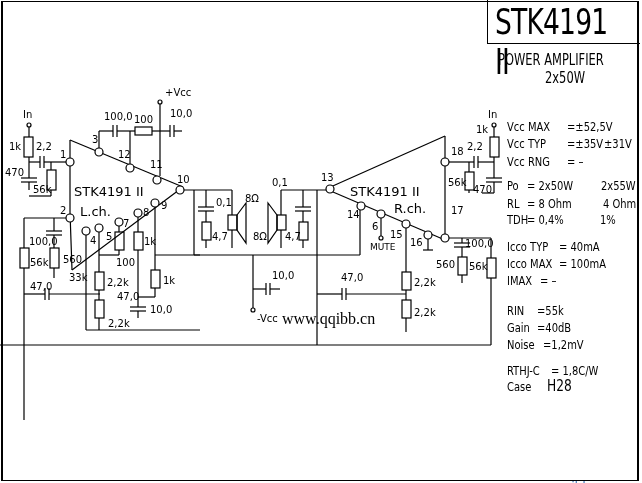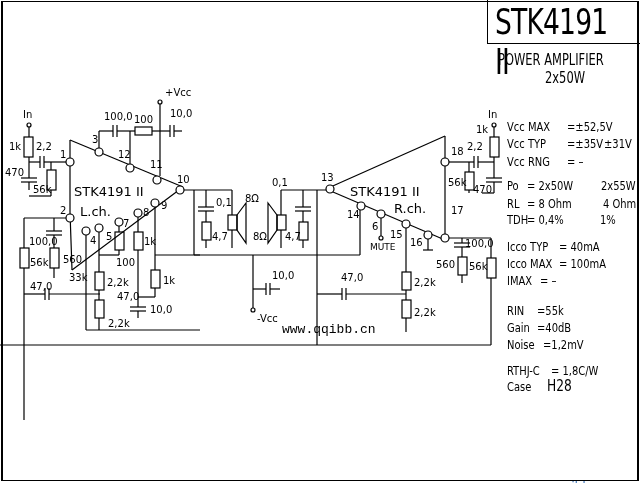--- a/index.html
+++ b/index.html
@@ -5,21 +5,21 @@
   html,body{margin:0;padding:0;background:#fff;}
   body{width:642px;height:483px;position:relative;overflow:hidden;font-family:"DejaVu Sans Condensed","DejaVu Sans",sans-serif;color:#000;}
   #frame{position:absolute;left:1px;top:1px;width:638px;height:480px;border:1px solid #000;border-left:2px solid #000;border-right:2px solid #000;box-sizing:border-box;}
   #titlebox{position:absolute;left:487px;top:0;width:153px;height:44px;border-left:1px solid #000;border-bottom:1px solid #000;box-sizing:border-box;}
   #title{position:absolute;left:495px;top:2px;font-size:36px;font-weight:300;letter-spacing:-1px;transform:scaleX(0.82);transform-origin:left top;line-height:40px;}
   .t{position:absolute;white-space:nowrap;line-height:1;}
   .spec{font-size:13px;transform:scaleX(0.85);transform-origin:left top;}
   svg{position:absolute;left:0;top:0;}
   svg text{font-family:"DejaVu Sans","Liberation Sans",sans-serif;fill:#000;}
   #wm{position:absolute;left:556px;top:452px;font-size:14px;color:#4a7fbf;font-family:"Liberation Sans",sans-serif;margin-top:27px;}
-  #wm2{position:absolute;left:282px;top:322px;font-size:13px;font-family:Liberation Mono, monospace;color:#000;}
+  #wm2{position:absolute;left:282px;top:310px;font-size:16px;font-family:Liberation Serif, serif;color:#000;}
 </style>
 </head>
 <body>
 
 <div id="frame"></div>
 <div id="titlebox"></div>
 <div id="title">STK4191 II</div>
 <div class="t" style="left:498px;top:53px;font-size:15px;transform:scaleX(0.85);transform-origin:left top;">POWER AMPLIFIER</div>
 <div class="t" style="left:545px;top:71px;font-size:15px;transform:scaleX(0.85);transform-origin:left top;">2x50W</div>
 

